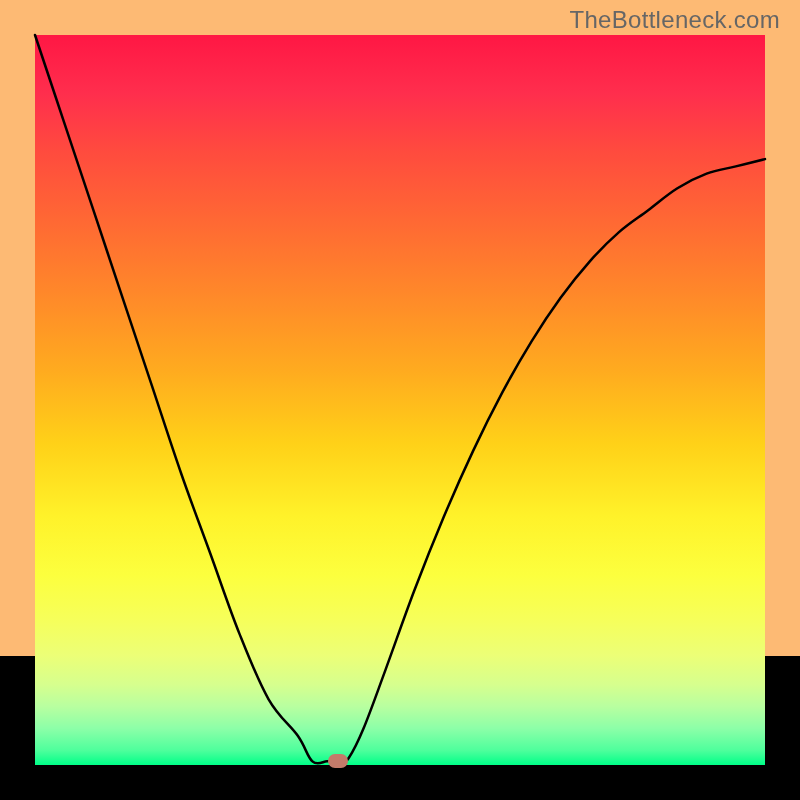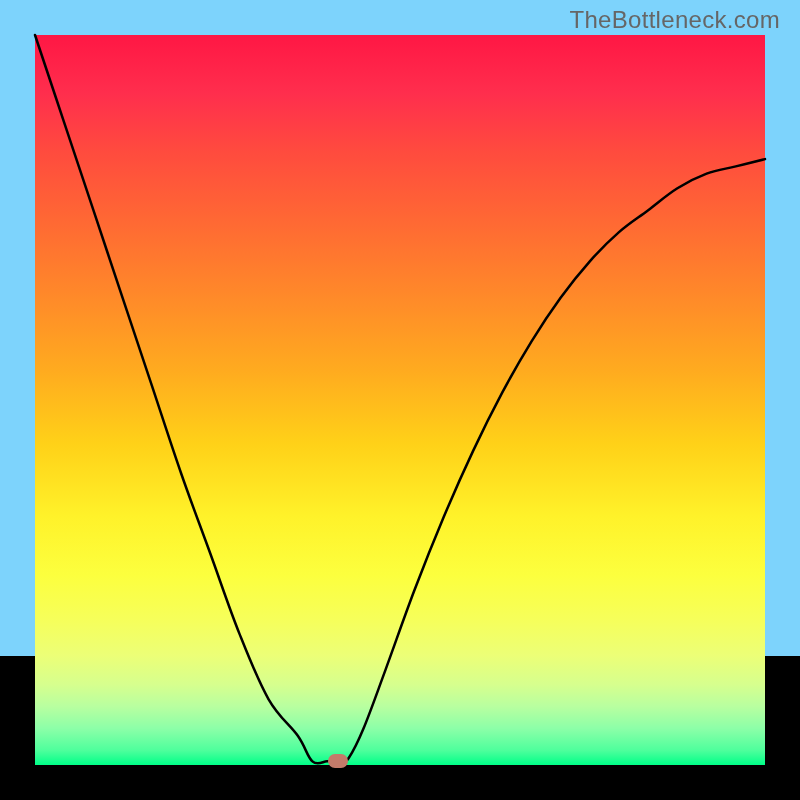--- a/index.html
+++ b/index.html
@@ -1,21 +1,21 @@
 <!DOCTYPE html>
 <html><head>
 <meta charset="utf-8">
 <style>
   * { margin: 0; padding: 0; box-sizing: border-box; }
   html, body { width: 800px; height: 800px; overflow: hidden; background: #000; }
   .frame {
     position: relative;
     width: 800px;
     height: 656px;
-    background: #7dd3fc;
+    background: #fdba74;
   }
   .watermark {
     position: absolute;
     top: 6px;
     right: 20px;
     font-family: Arial, Helvetica, sans-serif;
     font-size: 24px;
     color: #666;
     letter-spacing: 0.3px;
     z-index: 10;

